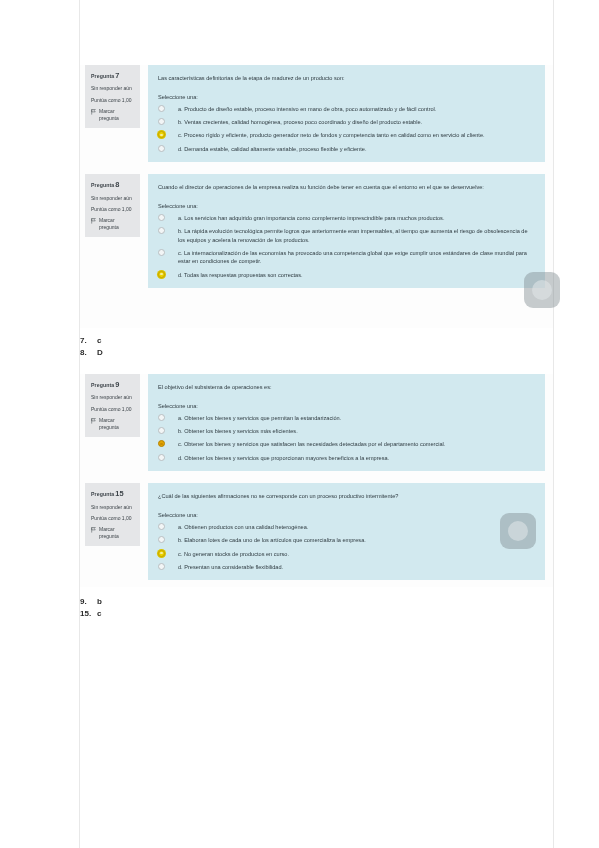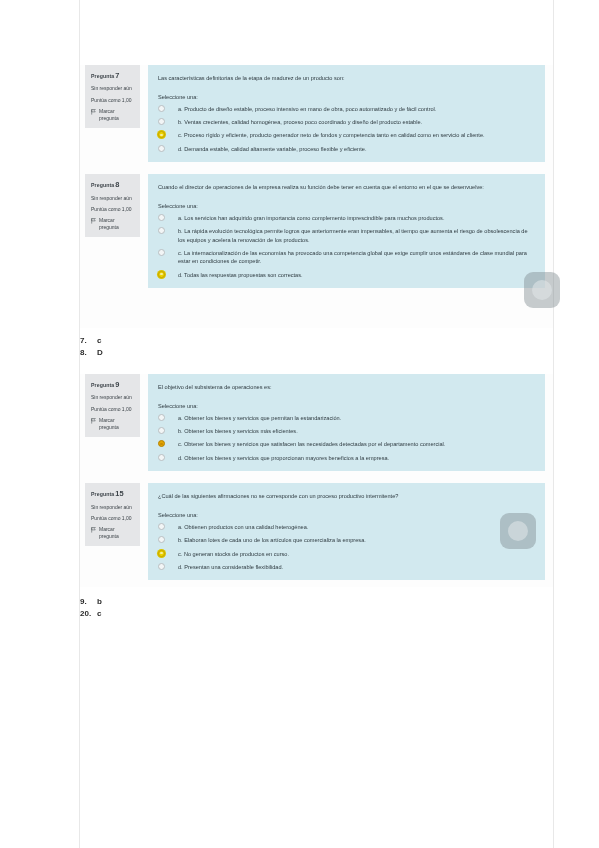--- a/index.html
+++ b/index.html
@@ -381,21 +381,21 @@
       </div>
     </div>
   </div>
 
   <div class="answers a2">
     <div class="arow">
       <span class="anum">9.</span>
       <span class="aval">b</span>
     </div>
     <div class="arow">
-      <span class="anum">20.</span>
+      <span class="anum">15.</span>
       <span class="aval">c</span>
     </div>
   </div>
 
 </div>
 
 <div class="handle h1">
   <span class="knob"></span>
 </div>
 <div class="handle h2">

